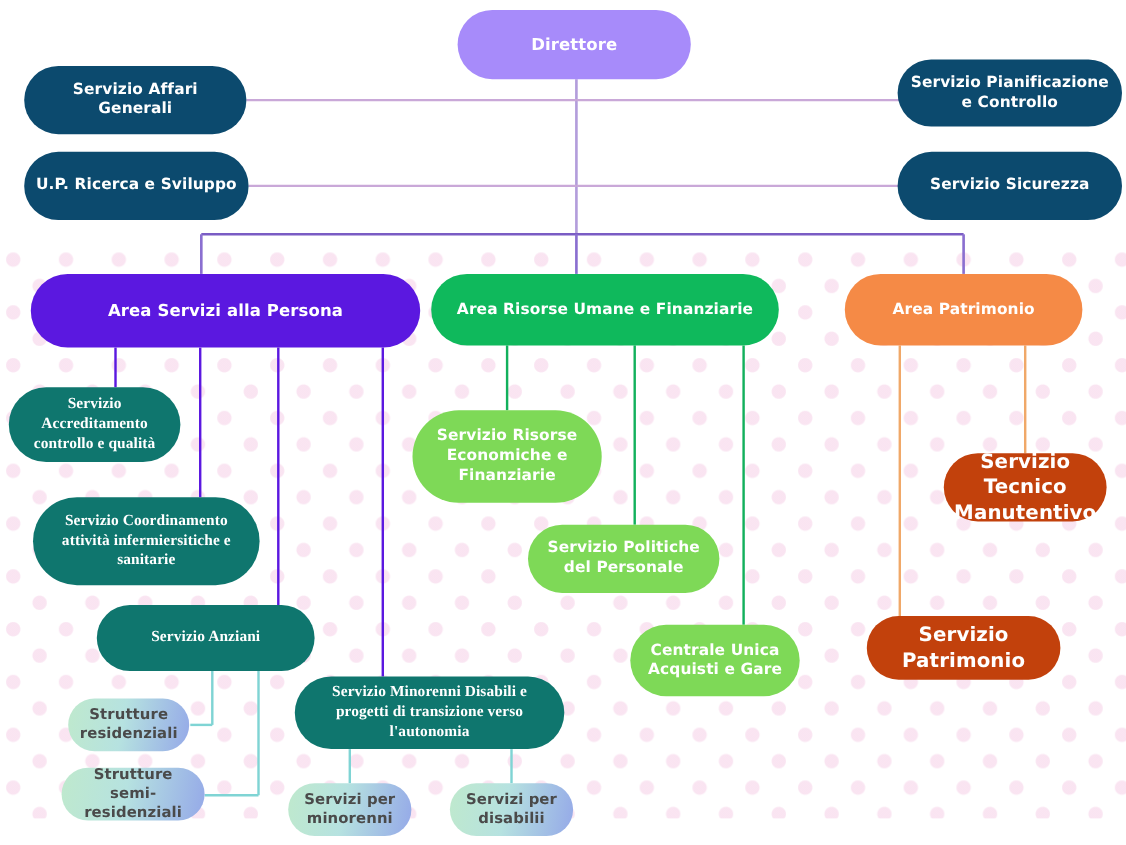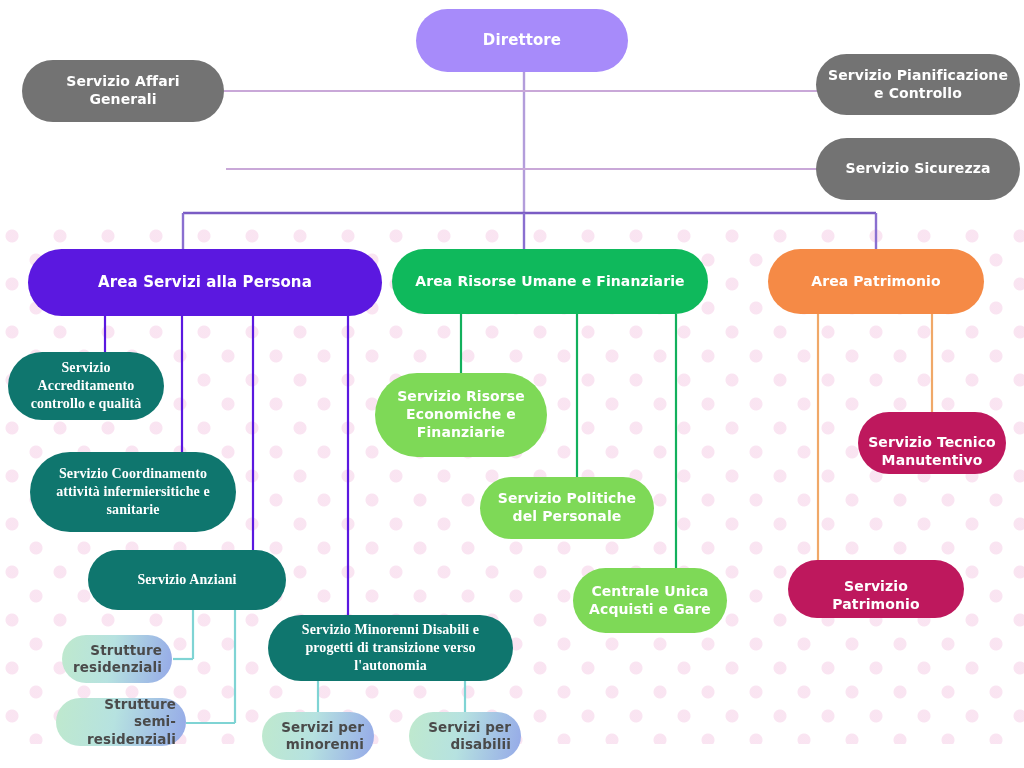--- a/index.html
+++ b/index.html
@@ -49,21 +49,21 @@
     font-weight: bold;
     letter-spacing: 0.1px;
     padding: 4px 10px;
   }
   .n-director {
     background: #a78bfa;
     color: #ffffff;
     font-size: 15px;
   }
   .n-staff {
-    background: #737373;
+    background: #0c4a6e;
     color: #ffffff;
     font-size: 14px;
   }
   .n-area-purple {
     background: #5b18e0;
     color: #ffffff;
     font-size: 15px;
   }
   .n-area-green {
     background: #0fb95c;
@@ -80,30 +80,28 @@
     color: #ffffff;
     font-size: 14px;
     font-family: Liberation Serif, serif;
   }
   .n-green {
     background: #7ed957;
     color: #ffffff;
     font-size: 14px;
   }
   .n-orange {
-    background: #be185d;
-    color: #ffffff;
-    font-size: 14px;
-    align-items: flex-end;
+    background: #c2410c;
+    color: #ffffff;
+    font-size: 18px;
   }
   .n-grad {
     background: linear-gradient(100deg, #bfe9cd 0%, #b6e2e0 45%, #95a9e8 100%);
     color: #4a4a4a;
     font-size: 13.5px;
-    text-align: right;
   }
 </style>
 </head>
 <body>
 
 <div id="canvas">
 
   <div id="bg-pattern"></div>
 
   <svg id="edges" viewBox="0 0 1024 768">
@@ -142,20 +140,23 @@
     <line x1="818" y1="314" x2="818" y2="560" stroke="#f0a868" stroke-width="2.2"></line>
   </svg>
 
   <div class="node n-director" style="left:416px; top:9px; width:212px; height:63px;">
     <span>Direttore</span>
   </div>
 
   <div class="node n-staff" style="left:22px; top:60px; width:202px; height:62px;">
     <span>Servizio Affari Generali</span>
   </div>
+  <div class="node n-staff" style="left:22px; top:138px; width:204px; height:62px;">
+    <span>U.P. Ricerca e Sviluppo</span>
+  </div>
 
   <div class="node n-staff" style="left:816px; top:54px; width:204px; height:61px;">
     <span>Servizio Pianificazione e Controllo</span>
   </div>
   <div class="node n-staff" style="left:816px; top:138px; width:204px; height:62px;">
     <span>Servizio Sicurezza</span>
   </div>
 
   <div class="node n-area-purple" style="left:28px; top:249px; width:354px; height:67px;">
     <span>Area Servizi alla Persona</span>

